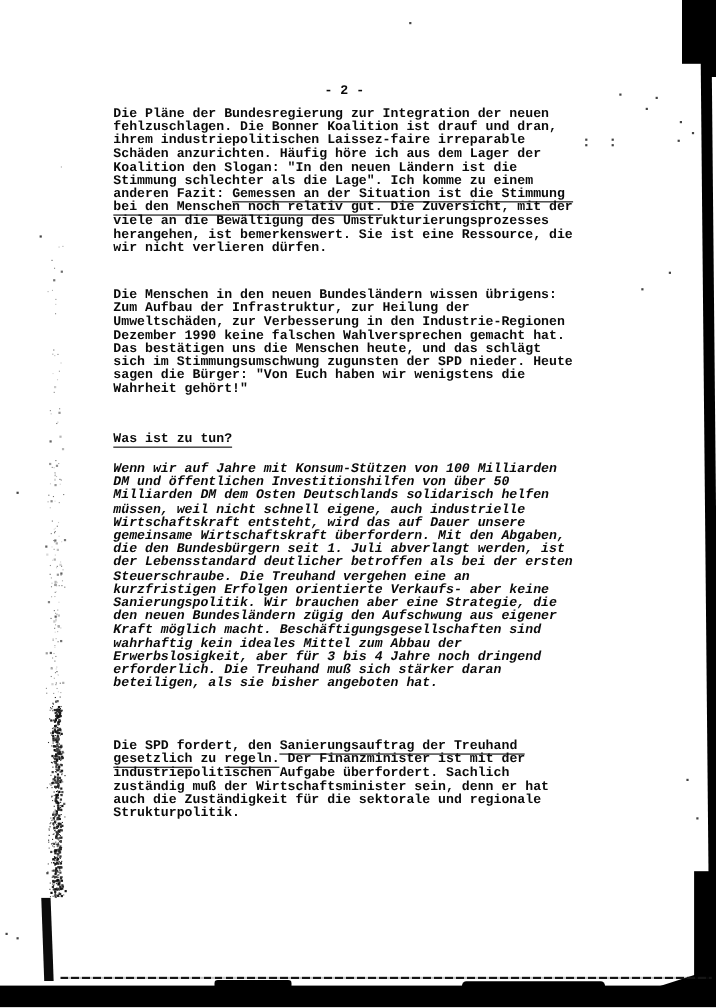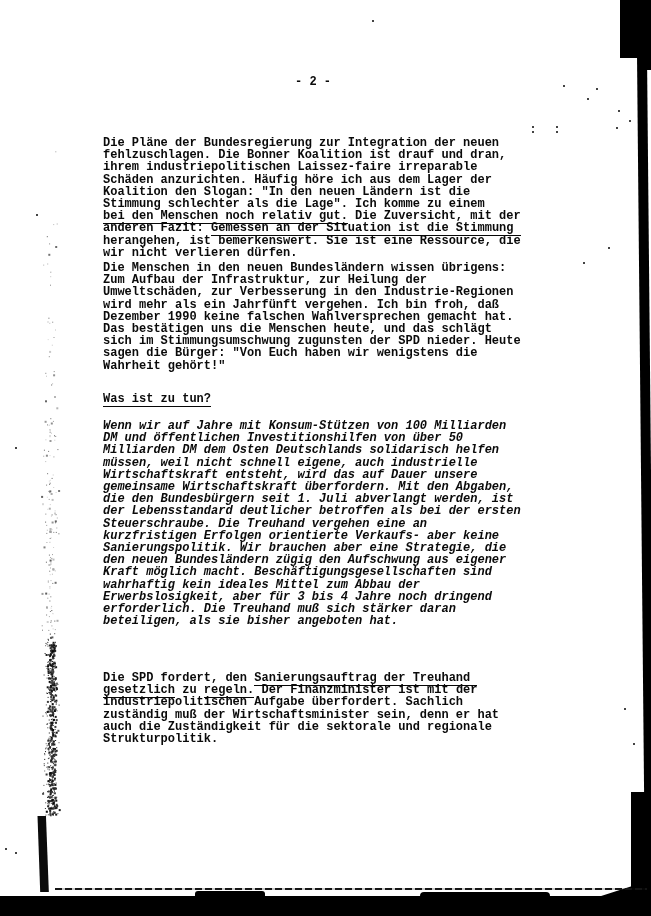--- a/index.html
+++ b/index.html
@@ -40,37 +40,37 @@
   .noise-layer{position:absolute;left:0;top:0;width:651px;height:916px;pointer-events:none;}
 </style>
 </head>
 <body>
 
 <div class="page">
 
   <div class="text-column">
     <div class="block pagenum" style="top:76px">- 2 -</div>
 
-  <div class="block" style="top: 97px; margin-top: 40px;">
+  <div class="block" style="top: 97px;">
         <div class="tline"><span>Die Pläne der Bundesregierung zur Integration der neuen</span></div>
         <div class="tline"><span>fehlzuschlagen. Die Bonner Koalition ist drauf und dran,</span></div>
         <div class="tline"><span>ihrem industriepolitischen Laissez-faire irreparable</span></div>
         <div class="tline"><span>Schäden anzurichten. Häufig höre ich aus dem Lager der</span></div>
         <div class="tline"><span>Koalition den Slogan: "In den neuen Ländern ist die</span></div>
         <div class="tline"><span>Stimmung schlechter als die Lage". Ich komme zu einem</span></div>
+        <div class="tline"><span>anderen Fazit: </span><span class="u">Gemessen an der Situation ist die Stimmung </span></div>
         <div class="tline"><span class="u">bei den Menschen noch relativ gut.</span><span> Die Zuversicht, mit der</span></div>
-        <div class="tline"><span>anderen Fazit: </span><span class="u">Gemessen an der Situation ist die Stimmung </span></div>
+        <div class="tline"><span>viele an die Bewältigung des Umstrukturierungsprozesses</span></div>
         <div class="tline"><span>herangehen, ist bemerkenswert. Sie ist eine Ressource, die</span></div>
         <div class="tline"><span>wir nicht verlieren dürfen.</span></div>
       </div>
       <div class="block" style="top: 262px;">
         <div class="tline"><span>Die Menschen in den neuen Bundesländern wissen übrigens:</span></div>
         <div class="tline"><span>Zum Aufbau der Infrastruktur, zur Heilung der</span></div>
         <div class="tline"><span>Umweltschäden, zur Verbesserung in den Industrie-Regionen</span></div>
-        <div class="tline"><span>wird mehr als ein Jahrfünft vergehen. Ich bin froh, daß</span></div>
         <div class="tline"><span>Dezember 1990 keine falschen Wahlversprechen gemacht hat.</span></div>
         <div class="tline"><span>Das bestätigen uns die Menschen heute, und das schlägt</span></div>
         <div class="tline"><span>sich im Stimmungsumschwung zugunsten der SPD nieder. Heute</span></div>
         <div class="tline"><span>sagen die Bürger: "Von Euch haben wir wenigstens die</span></div>
         <div class="tline"><span>Wahrheit gehört!"</span></div>
       </div>
       <div class="block" style="top: 393px;">
         <div class="tline"><span class="u">Was ist zu tun?</span></div>
       </div>
       <div class="block" style="top: 420px; font-style: italic;">

